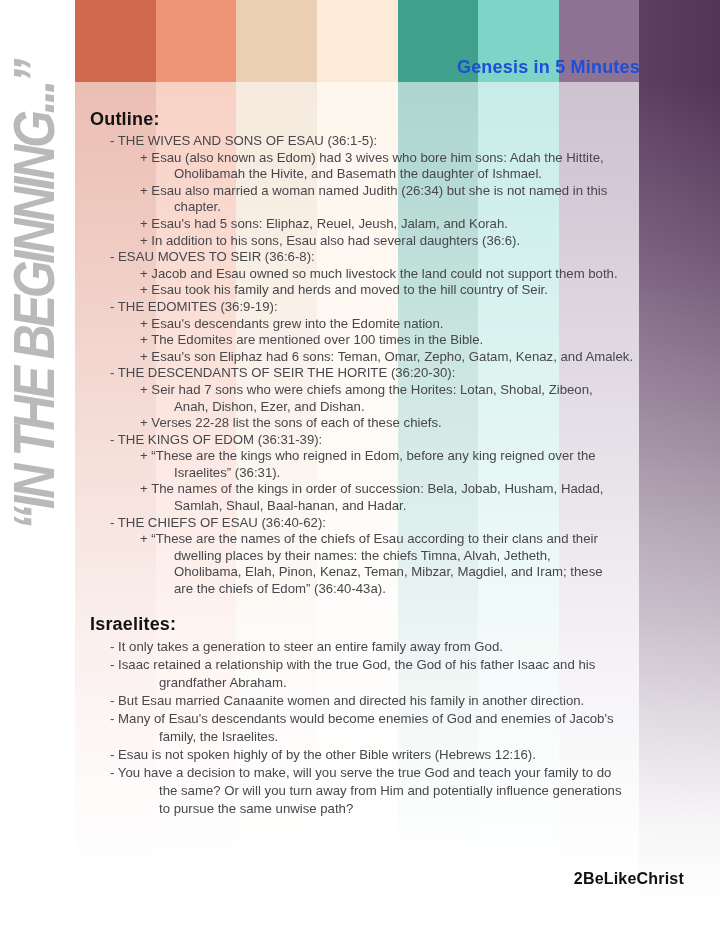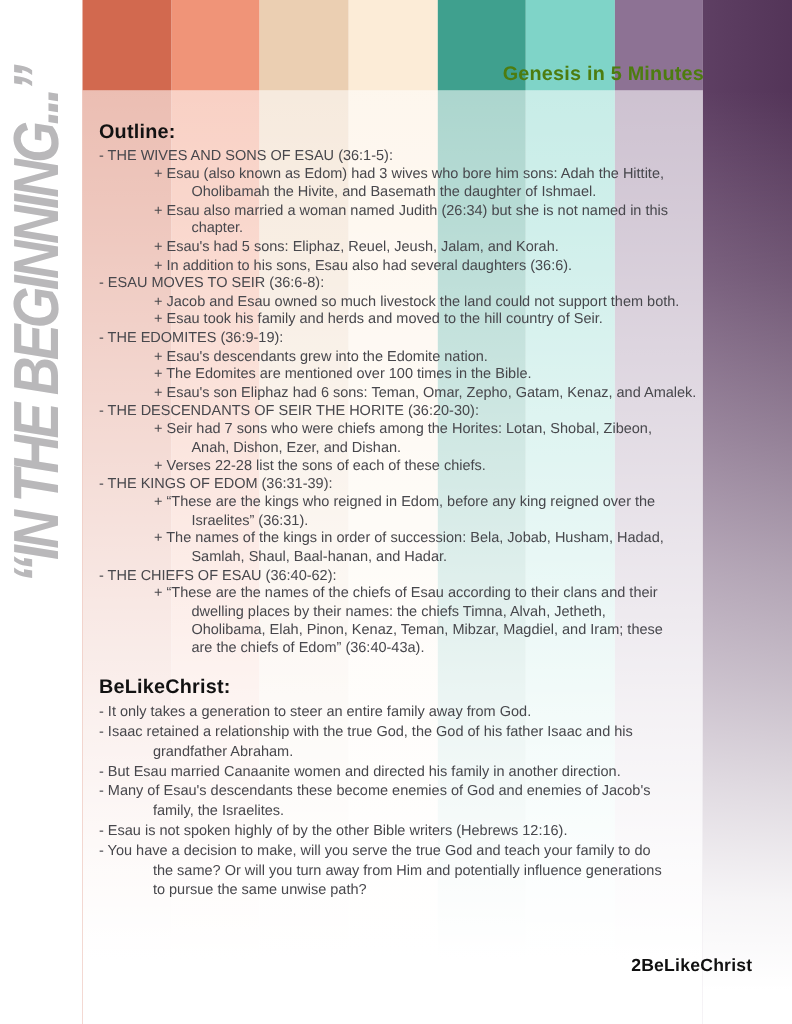--- a/index.html
+++ b/index.html
@@ -40,21 +40,21 @@
       rgba(255,255,255,.38) 400px,
       rgba(255,255,255,.55) 520px,
       rgba(255,255,255,.68) 620px,
       rgba(255,255,255,.82) 720px,
       rgba(255,255,255,.95) 820px,
       #ffffff 900px);
   }
   
   .title{
     position:absolute;top:57px;right:80px;
-    font-size:18px;font-weight:bold;color:#4d7c0f;letter-spacing:.2px;
+    font-size:18px;font-weight:bold;color:#1d4ed8;letter-spacing:.2px;
   }
   
   .side-quote{
     position:absolute;left:2px;top:530px;width:600px;
     transform-origin:0 0;
     transform:rotate(-90deg) scaleX(.84);
     font-size:58px;line-height:64px;font-weight:bold;font-style:italic;
     letter-spacing:-4px;white-space:nowrap;
     color:#b9b8ba;
   }
@@ -64,21 +64,21 @@
   }
   .section-heading{
     font-size:18px;line-height:22px;font-weight:bold;color:#121212;
     margin:0 0 3px 0;letter-spacing:.2px;
   }
   .app-heading{margin-top:15px;}
   .list{font-size:13.2px;}
   .outline-list .li{line-height:16.6px;}
   .application-list .li{line-height:18px;}
   .li{white-space:pre-line;}
-  .li.lv1{padding-left:49px;text-indent:-49px;}
+  .li.lv1{padding-left:49px;text-indent:-49px;margin-left:20px;}
   .li.lv2{padding-left:84px;text-indent:-34px;}
   
   .brand{
     position:absolute;top:870px;right:36px;
     font-size:16px;font-weight:bold;color:#101010;letter-spacing:.2px;
   }
 </style>
 </head>
 <body>
 
@@ -125,27 +125,27 @@
 Israelites” (36:31).</div>
       <div class="li lv2">+ The names of the kings in order of succession: Bela, Jobab, Husham, Hadad,
 Samlah, Shaul, Baal-hanan, and Hadar.</div>
       <div class="li lv1">- THE CHIEFS OF ESAU (36:40-62):</div>
       <div class="li lv2">+ “These are the names of the chiefs of Esau according to their clans and their
 dwelling places by their names: the chiefs Timna, Alvah, Jetheth,
 Oholibama, Elah, Pinon, Kenaz, Teman, Mibzar, Magdiel, and Iram; these
 are the chiefs of Edom” (36:40-43a).</div>
     </div>
 
-  <div class="section-heading app-heading" style="color: rgb(18, 18, 18);">BeLikeChrist:</div>
+  <div class="section-heading app-heading" style="color: rgb(18, 18, 18);">Israelites:</div>
   <div class="list application-list">
       <div class="li lv1">- It only takes a generation to steer an entire family away from God.</div>
       <div class="li lv1">- Isaac retained a relationship with the true God, the God of his father Isaac and his
 grandfather Abraham.</div>
       <div class="li lv1">- But Esau married Canaanite women and directed his family in another direction.</div>
-      <div class="li lv1">- Many of Esau's descendants these become enemies of God and enemies of Jacob's
+      <div class="li lv1">- Many of Esau's descendants would become enemies of God and enemies of Jacob's
 family, the Israelites.</div>
       <div class="li lv1">- Esau is not spoken highly of by the other Bible writers (Hebrews 12:16).</div>
       <div class="li lv1">- You have a decision to make, will you serve the true God and teach your family to do
 the same? Or will you turn away from Him and potentially influence generations
 to pursue the same unwise path?</div>
     </div>
 </div>
 
 <div class="brand">2BeLikeChrist</div>
 

